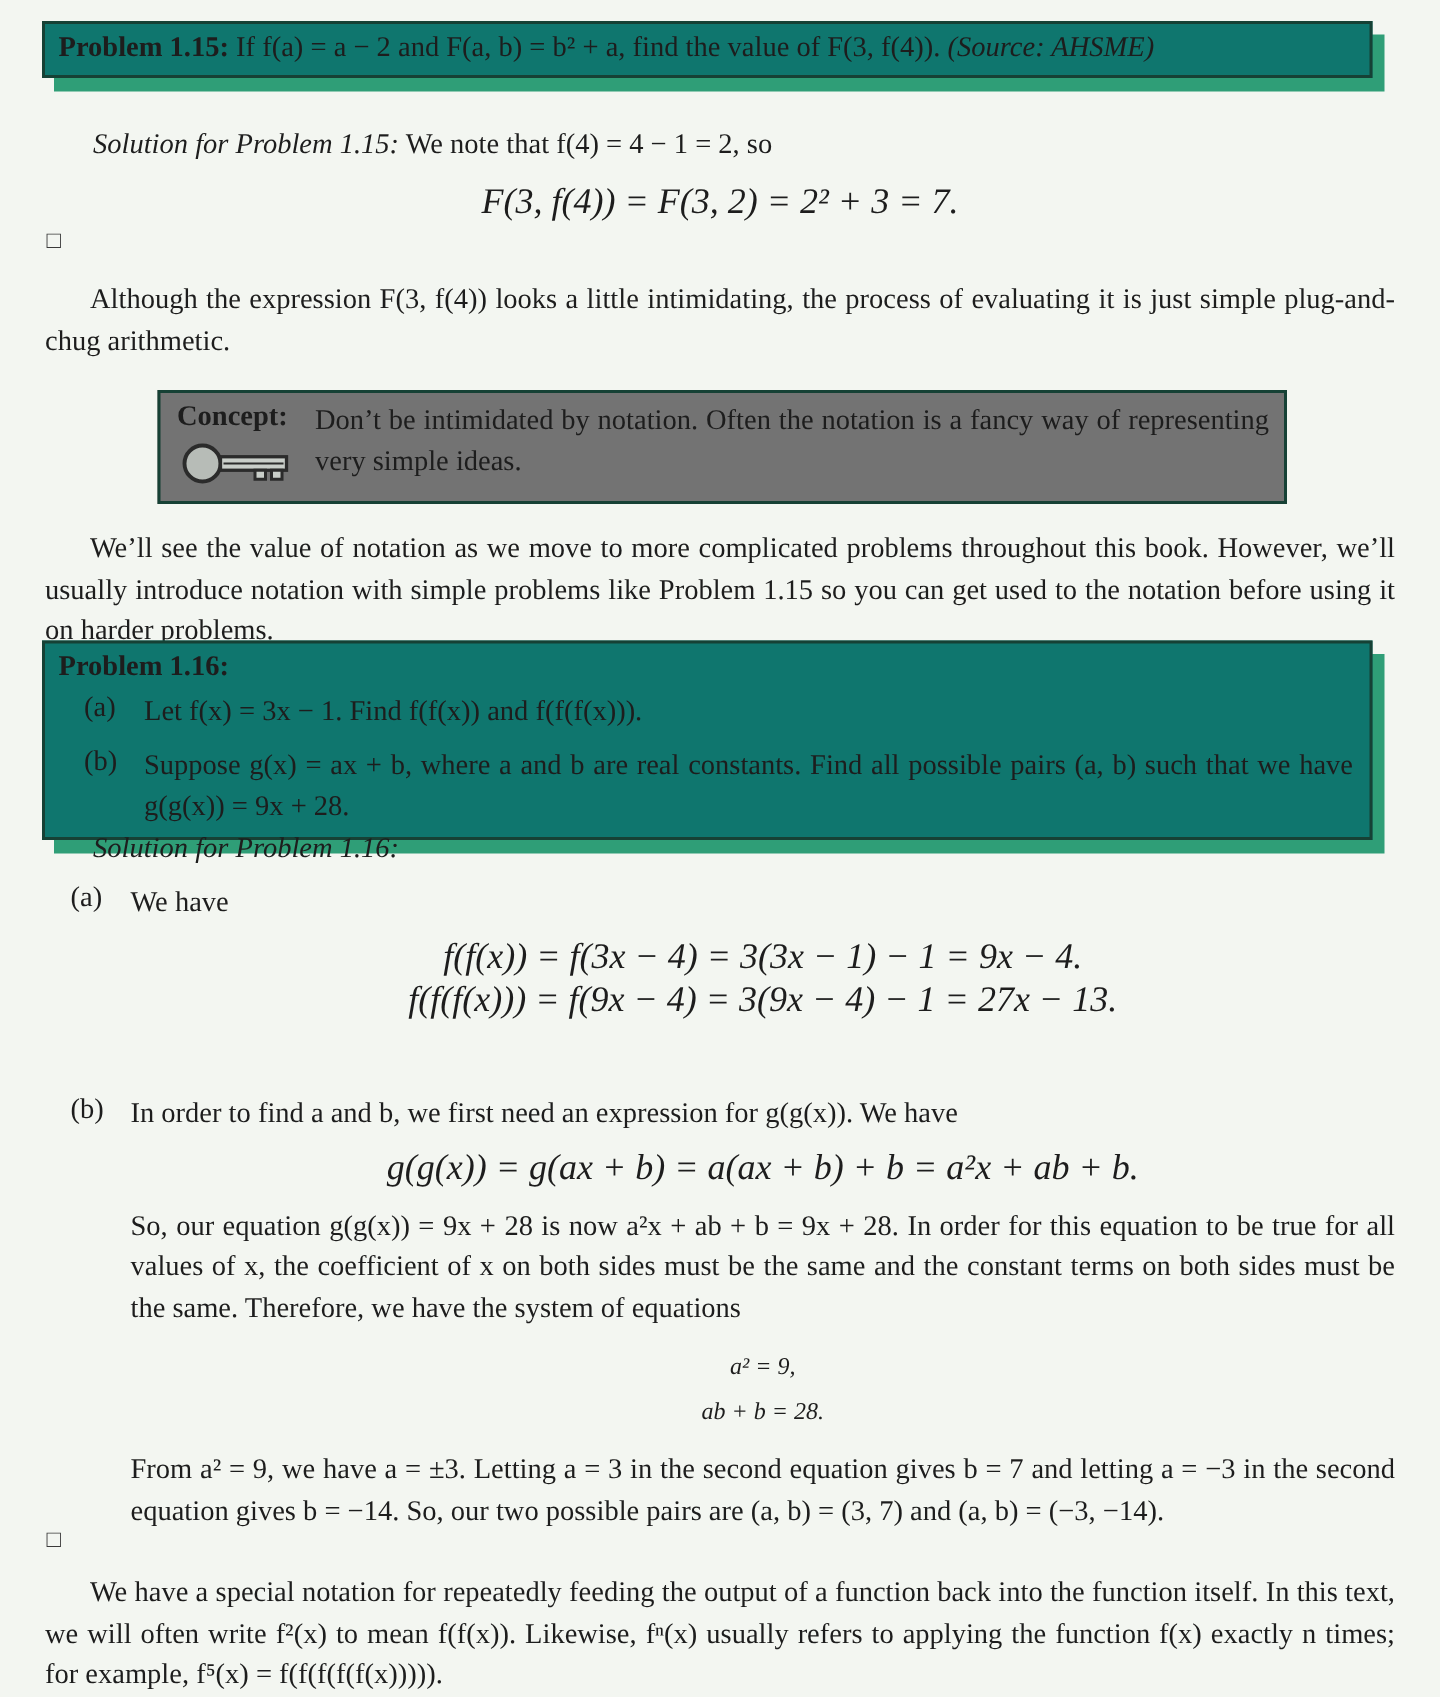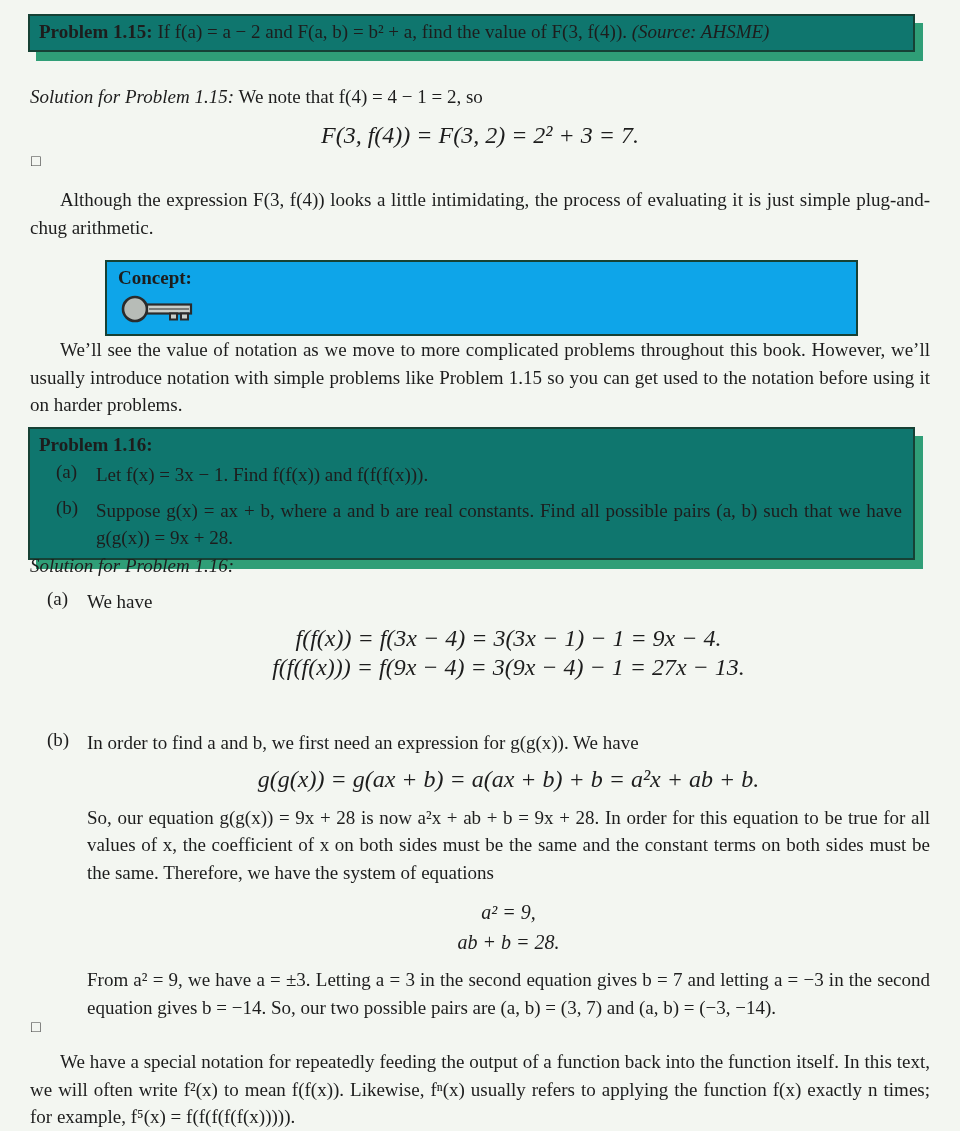--- a/index.html
+++ b/index.html
@@ -21,46 +21,46 @@
   }
   .problem-box .box-label{font-weight:bold;}
   .statement{display:inline;}
   .src{font-style:italic;}
   .box-part{display:flex;margin-top:5px;}
   .box-part .marker{flex:0 0 40px;margin-left:17px;}
   .box-part .ptext{flex:1;text-align:justify;line-height:27px;}
   
   .concept-box{
     left:105px;top:260px;width:753px;box-sizing:border-box;
-    background:#0ea5e9;
+    background:#737373;
     border:2px solid #164135;
     display:flex;
     padding:5px 10px 8px 11px;
   }
   .concept-left{flex:0 0 92px;}
   .concept-left .box-label{font-weight:bold;}
   .concept-text{flex:1;line-height:27px;text-align:justify;}
   
   .para{left:30px;width:900px;line-height:27.5px;text-align:justify;}
   .indent{text-indent:30px;}
-  .sol-label{font-style:italic;}
+  .sol-label{font-style:italic;margin-left:32px;}
   .equation{
     left:30px;width:900px;text-align:center;
     font-style:italic;font-size:24px;
   }
   .sq{left:31px;font-size:16px;color:#3a3a3a;}
   .sol-part{left:30px;width:900px;display:flex;}
   .sol-part .marker{flex:0 0 40px;margin-left:17px;}
   .sol-part .part-body{flex:1;}
   .part-body .pline{line-height:27.5px;text-align:justify;}
   .part-body .equation{position:static;width:auto;}
   .eq-a1{margin-top:9px;}
   .eq-a2{margin-top:2px;}
   .gap-t{margin-top:11px;}
-  .system{margin-top:11px;text-align:center;font-style:italic;font-size:20px;line-height:30px;}
+  .system{margin-top:11px;text-align:center;font-style:italic;font-size:16px;line-height:30px;}
   .concl{margin-top:9px;}
   .key-icon{margin-top:3px;margin-left:2px;display:block;}
 </style>
 </head>
 <body>
 
 <div class="abs problem-box" style="top:14px;">
   <span class="box-label">Problem 1.15:</span><span class="statement"> If f(a) = a − 2 and F(a, b) = b² + a, find the value of F(3, f(4)). </span><span class="src">(Source: AHSME)</span>
 </div>
 
@@ -76,23 +76,24 @@
   <div class="concept-left">
     <div class="box-label">Concept:</div>
     <svg class="key-icon" width="76" height="34" viewBox="0 0 76 34">
       <circle cx="15" cy="17" r="12" fill="#b7bcb7" stroke="#2b2b2b" stroke-width="2.6"></circle>
       <rect x="27" y="12.5" width="44" height="9" fill="#c9cec9" stroke="#2b2b2b" stroke-width="2.2"></rect>
       <line x1="29" y1="17" x2="69" y2="17" stroke="#2b2b2b" stroke-width="1.2"></line>
       <rect x="50" y="21.5" width="7" height="6" fill="#c9cec9" stroke="#2b2b2b" stroke-width="2"></rect>
       <rect x="61" y="21.5" width="7" height="6" fill="#c9cec9" stroke="#2b2b2b" stroke-width="2"></rect>
     </svg>
   </div>
+  <div class="concept-text">Don’t be intimidated by notation. Often the notation is a fancy way of representing very simple ideas.</div>
 </div>
 
-<div class="abs para indent" style="top:336px;">We’ll see the value of notation as we move to more complicated problems throughout this book.  However, we’ll usually introduce notation with simple problems like Problem 1.15 so you can get used to the notation before using it on harder problems.</div>
+<div class="abs para indent" style="top:352px;">We’ll see the value of notation as we move to more complicated problems throughout this book.  However, we’ll usually introduce notation with simple problems like Problem 1.15 so you can get used to the notation before using it on harder problems.</div>
 
 <div class="abs problem-box" style="top:427px;">
   <div class="box-label">Problem 1.16:</div>
   <div class="box-part">
     <span class="marker">(a)</span>
     <span class="ptext">Let f(x) = 3x − 1. Find f(f(x)) and f(f(f(x))).</span>
   </div>
   <div class="box-part" style="margin-top:9px;">
     <span class="marker">(b)</span>
     <span class="ptext">Suppose g(x) = ax + b, where a and b are real constants. Find all possible pairs (a, b) such that we have g(g(x)) = 9x + 28.</span>

